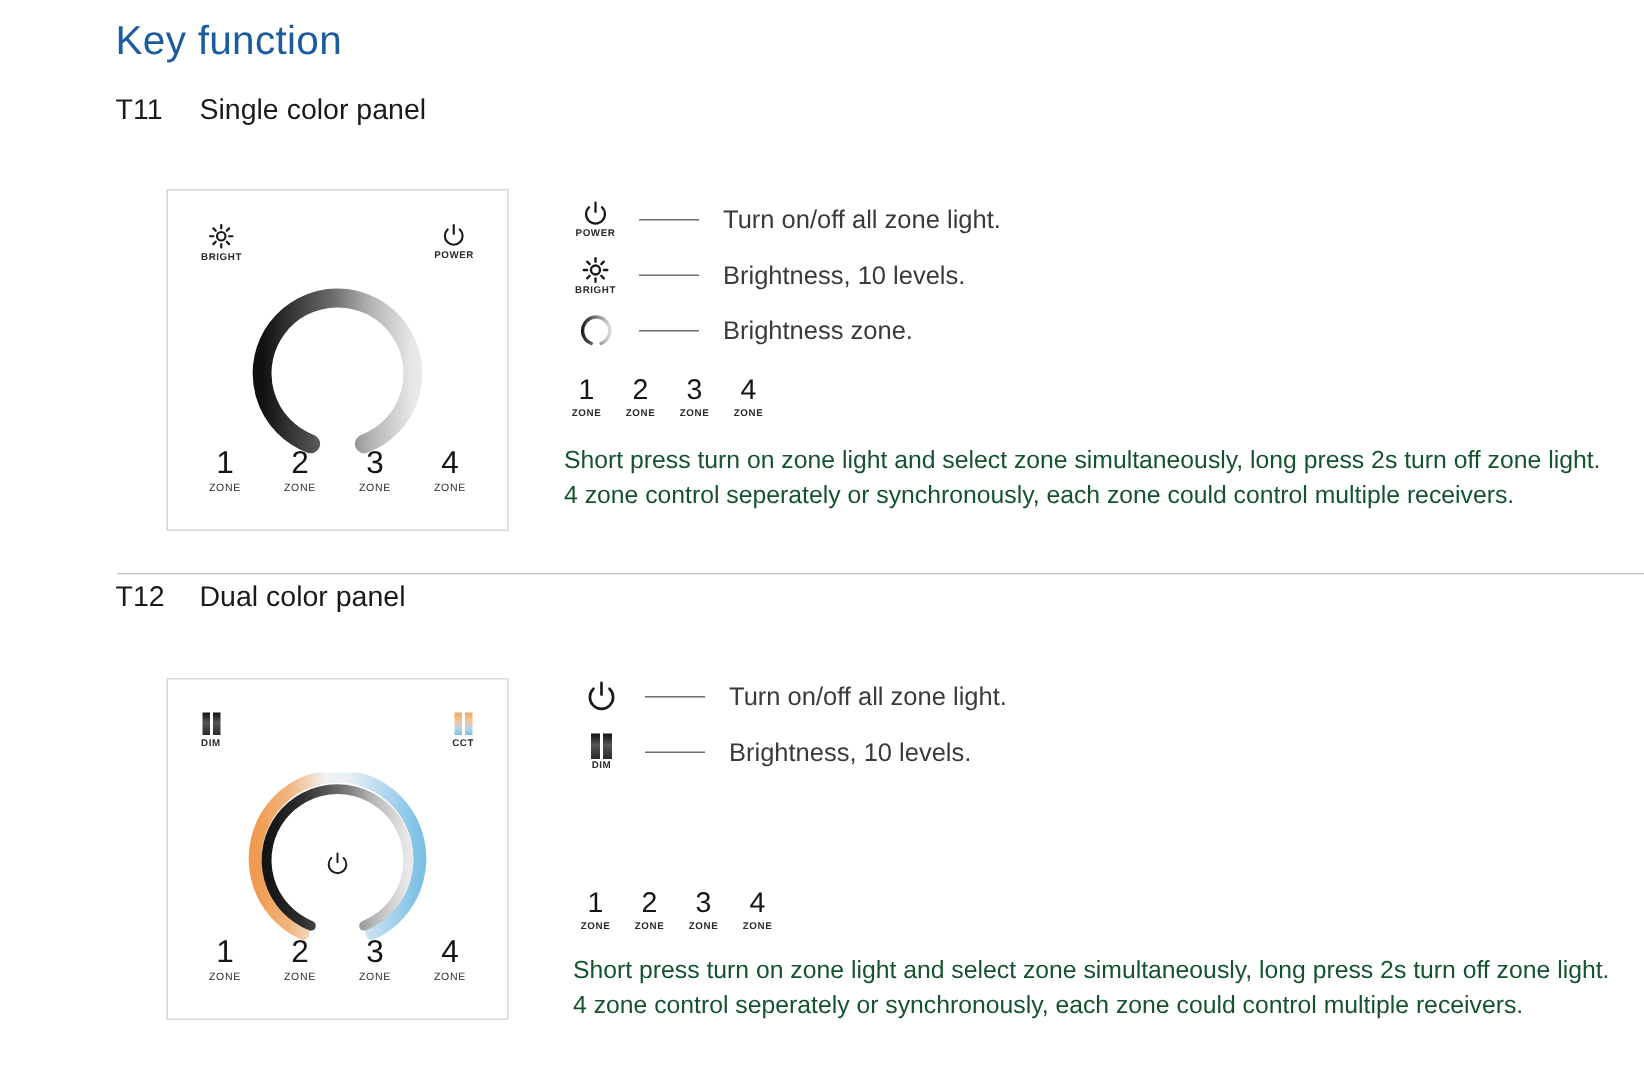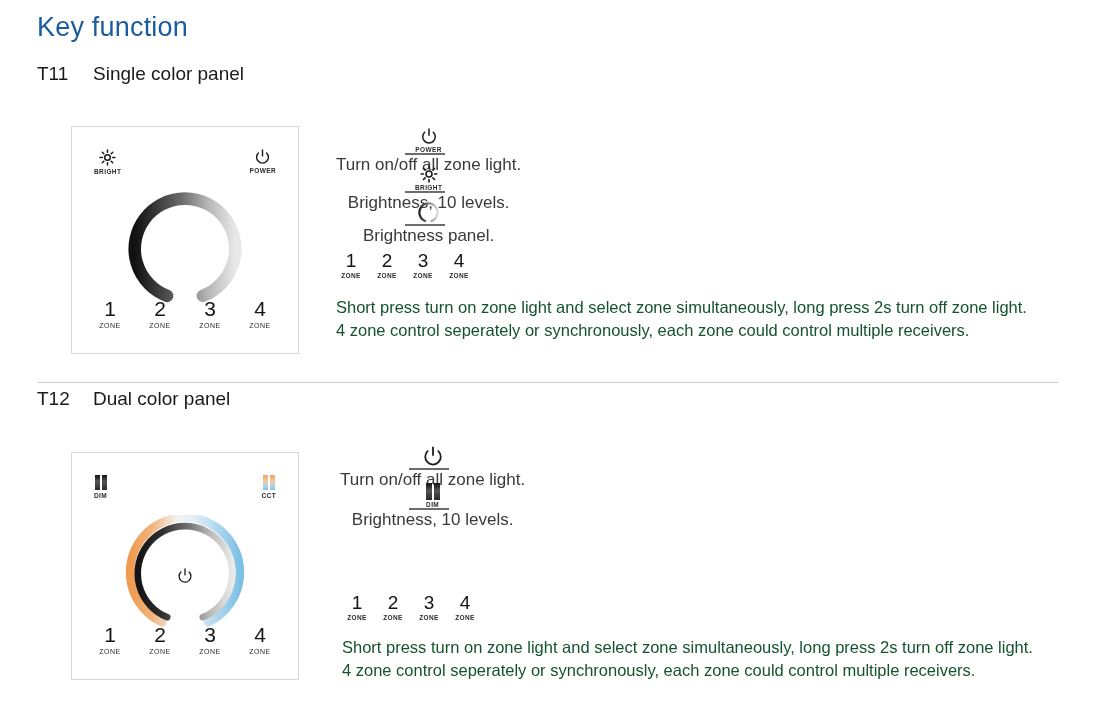--- a/index.html
+++ b/index.html
@@ -4,21 +4,21 @@
 <style>
   * { box-sizing: border-box; }
   html, body {
     margin: 0; padding: 0;
     width: 1096px; height: 711px;
     background: #ffffff;
     font-family: "Liberation Sans", sans-serif;
     overflow: hidden;
   }
 
-  .page { position: relative; width: 923px; height: 711px; }
+  .page { position: relative; width: 923px; height: 711px; margin-left: 40px; }
 
   
   .page-title {
     position: absolute;
     left: 37px; top: 12px;
     font-size: 27px;
     font-weight: 400;
     color: #1b5c9e;
     letter-spacing: 0.2px;
     white-space: nowrap;
@@ -94,21 +94,20 @@
     font-weight: 400;
   }
 
   
   .legend { position: absolute; }
   .legend-row {
     position: relative;
     display: flex;
     align-items: center;
     height: 37px;
-    flex-direction: column;
   }
   .legend-icon-slot {
     width: 42px;
     display: flex;
     flex-direction: column;
     align-items: center;
     justify-content: center;
     position: relative;
   }
   .legend-sub {
@@ -280,21 +279,21 @@
               <stop offset="0%" stop-color="#202020"></stop>
               <stop offset="55%" stop-color="#8a8a8a"></stop>
               <stop offset="100%" stop-color="#dadada"></stop>
             </linearGradient>
           </defs>
           <path d="M 41.5 108.5 A 52 52 0 1 1 78.5 108.5" fill="none" stroke="url(#gArc11)" stroke-width="13" stroke-linecap="round"></path>
         </svg>
         <span class="legend-sub"></span>
       </div>
       <div class="legend-dash"></div>
-      <div class="legend-text">Brightness panel.</div>
+      <div class="legend-text">Brightness zone.</div>
     </div>
   </div>
 
   <div class="legend-zones" style="left:340px; top:252px;">
     <div class="lz-cell">
       <span class="lz-num">1</span>
       <span class="lz-sub">ZONE</span>
     </div>
     <div class="lz-cell">
       <span class="lz-num">2</span>

